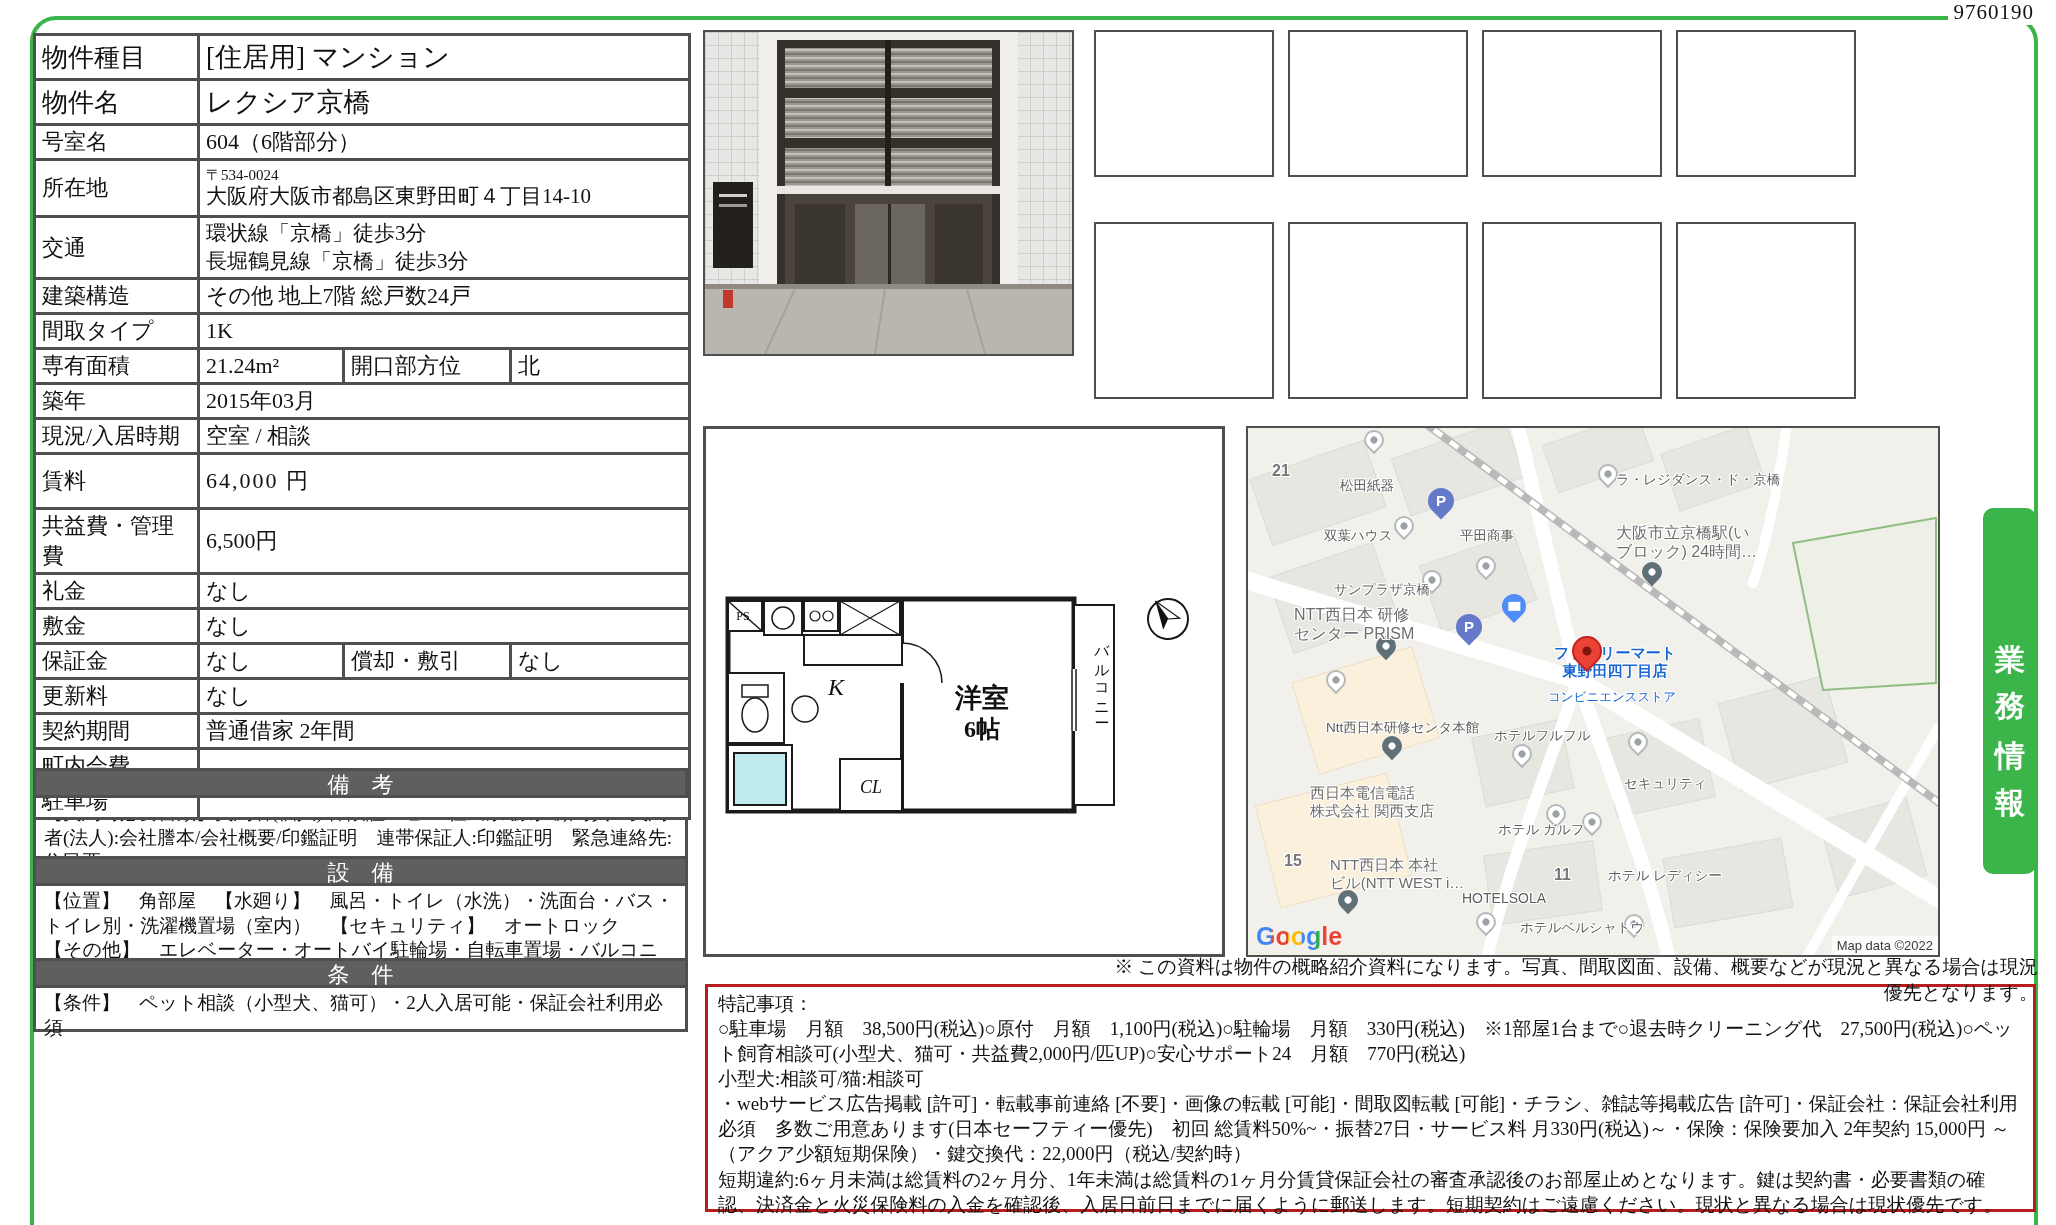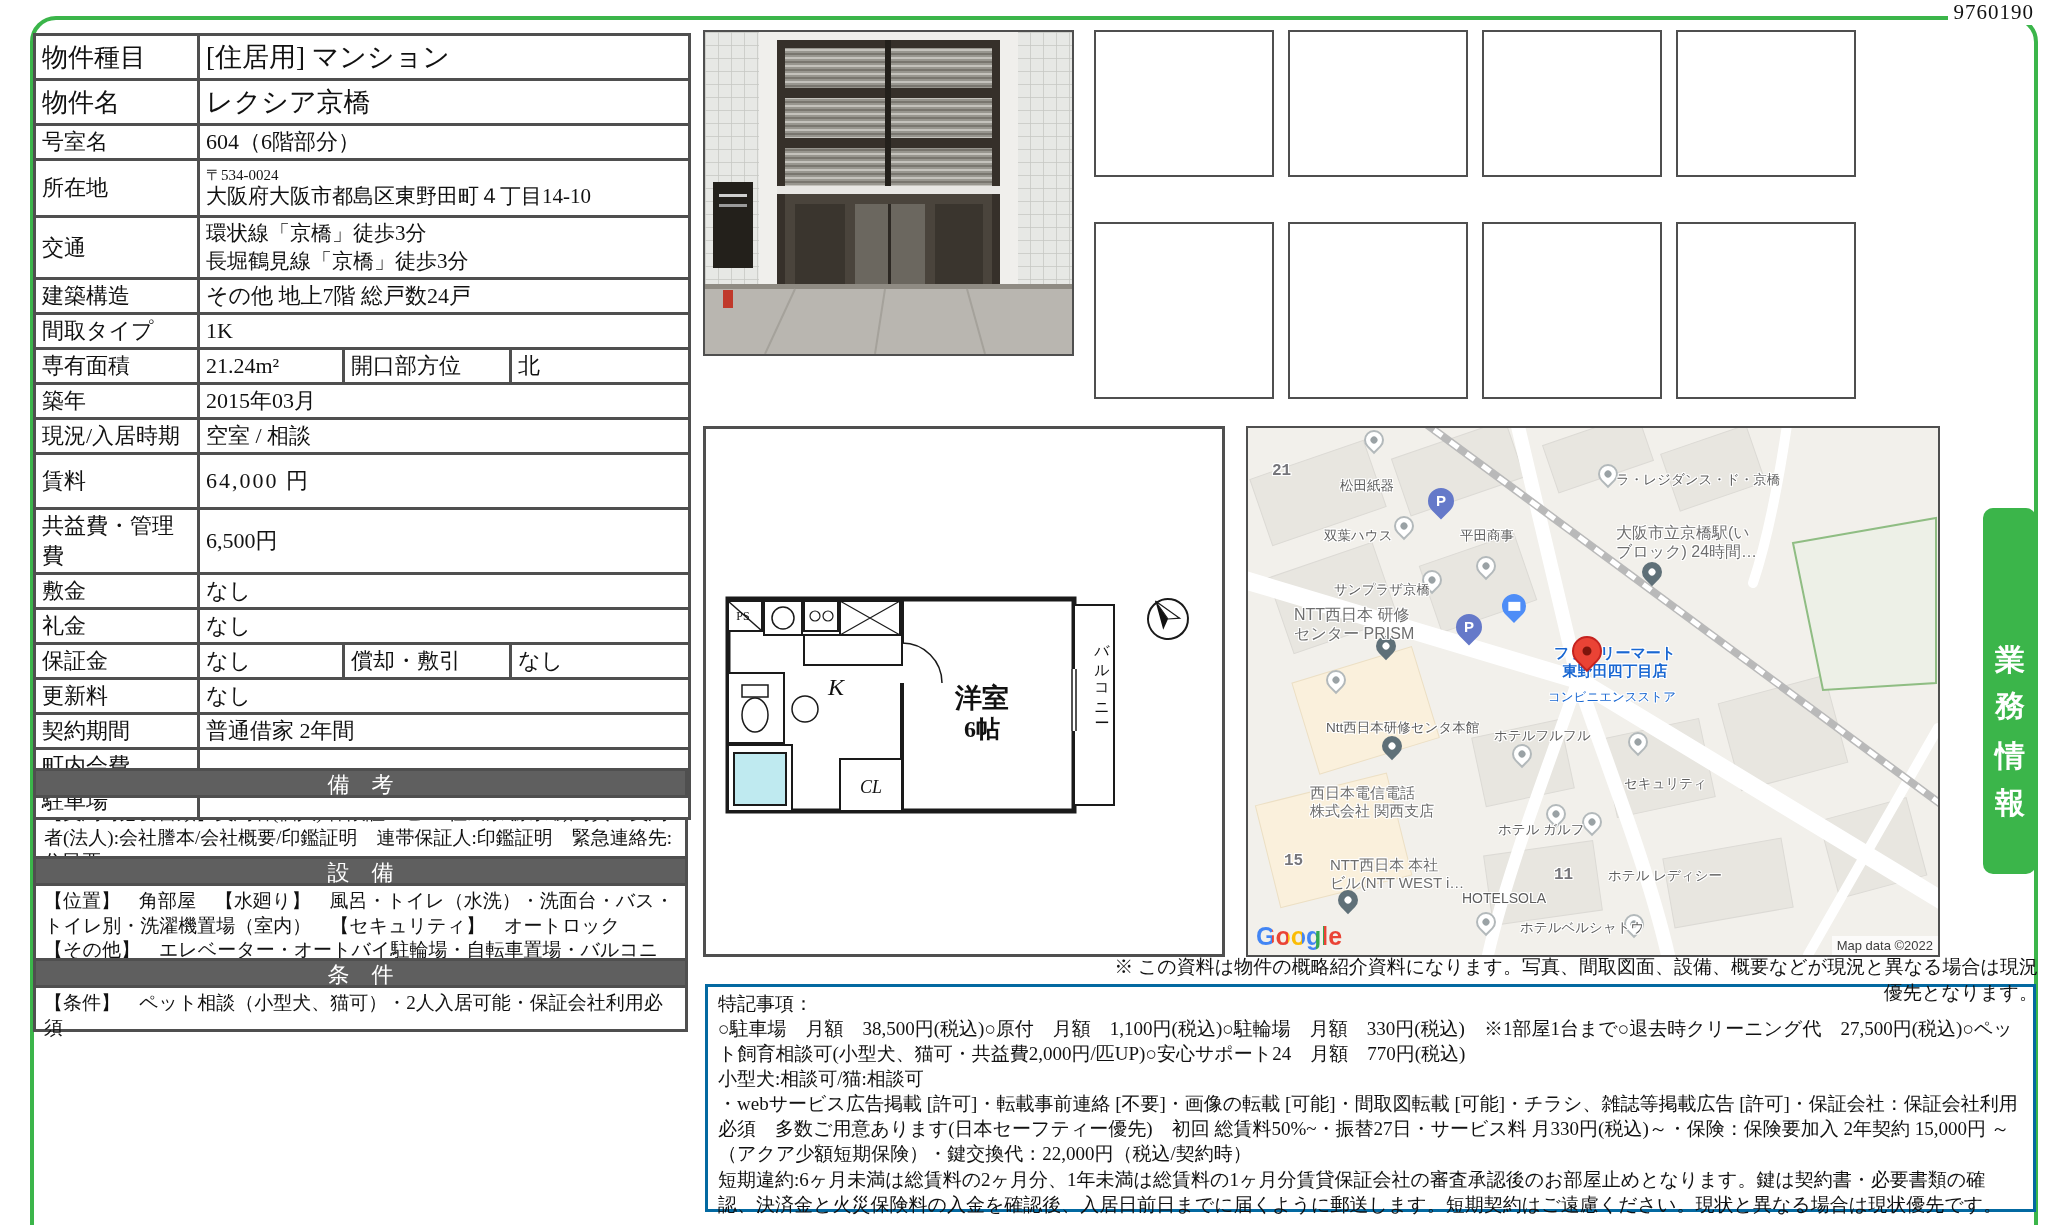--- a/index.html
+++ b/index.html
@@ -34,41 +34,41 @@
   .plan{position:absolute;left:703px;top:426px;width:522px;height:531px;border:3px solid #4f4f4f;box-sizing:border-box;background:#fff;}
 
   
   .map{position:absolute;left:1246px;top:426px;width:694px;height:531px;border:2px solid #4f4f4f;box-sizing:border-box;overflow:hidden;background:#f2f0eb;font-family:"Liberation Sans","DejaVu Sans",sans-serif;}
   .mlabel{position:absolute;font-size:13.5px;color:#5d5d5d;line-height:1.18;white-space:pre-line;z-index:3;
           text-shadow:1px 0 #fff,-1px 0 #fff,0 1px #fff,0 -1px #fff,1px 1px #fff,-1px -1px #fff,1px -1px #fff,-1px 1px #fff;}
   .mlabel.big{font-size:16px;color:#6e6e6e;}
   .mlabel.mid{font-size:15px;color:#6e6e6e;}
   .mlabel.blue{color:#1967d2;font-size:15px;font-weight:bold;text-align:center;}
   .mlabel.blue2{color:#1967d2;font-size:12.5px;text-align:center;}
-  .mlabel.num{font-weight:bold;font-size:16px;color:#75757a;font-family:Liberation Mono, monospace;}
+  .mlabel.num{font-weight:bold;font-size:16px;color:#75757a;}
   .pin{position:absolute;width:20px;height:20px;border-radius:50% 50% 50% 0;transform:rotate(-45deg);box-sizing:border-box;z-index:2;}
   .pin::after{content:"";position:absolute;width:7px;height:7px;border-radius:50%;left:50%;top:50%;transform:translate(-50%,-50%);}
   .pin.light{background:#fff;border:2px solid #b3b9bb;}
   .pin.light::after{background:#9aa2a5;}
   .pin.dark{background:#5f7078;}
   .pin.dark::after{background:#fff;}
   .pin.red{width:30px;height:30px;background:#ea4335;border:2px solid #c5221f;z-index:4;}
   .pin.red::after{background:#7e150c;width:9px;height:9px;}
   .ppin{position:absolute;width:26px;height:26px;border-radius:50% 50% 50% 0;transform:rotate(-45deg);background:#6579c9;z-index:2;}
   .ppin span{display:block;transform:rotate(45deg);color:#fff;font-weight:bold;font-size:15px;line-height:26px;text-align:center;}
   .store{position:absolute;width:24px;height:24px;border-radius:50% 50% 50% 0;transform:rotate(-45deg);background:#4e8df7;z-index:2;}
   .store i{display:block;width:12px;height:9px;background:#fff;margin:8px 0 0 6px;transform:rotate(45deg);}
   .glogo{position:absolute;left:8px;bottom:4px;font-size:25px;font-weight:bold;letter-spacing:0;z-index:4;
          background:linear-gradient(90deg,#4285F4 0 19%,#EA4335 19% 37%,#FBBC05 37% 53%,#4285F4 53% 70%,#34A853 70% 79%,#EA4335 79% 100%);
          -webkit-background-clip:text;background-clip:text;color:transparent;}
   .mcopy{position:absolute;right:0;bottom:0;font-size:13px;color:#3c3c3c;background:rgba(255,255,255,.75);padding:2px 5px;z-index:4;}
 
   
   .disclaimer{position:absolute;left:1100px;top:954px;width:938px;text-align:right;font-size:19px;z-index:2;}
-  .notes{position:absolute;left:705px;top:984px;width:1331px;height:228px;border:3px solid #0369a1;box-sizing:border-box;
+  .notes{position:absolute;left:705px;top:984px;width:1331px;height:228px;border:3px solid #b91c1c;box-sizing:border-box;
          font-size:19px;line-height:1.32;padding:4px 10px;background:#fff;}
 
   
   .sidetab{position:absolute;left:1983px;top:508px;width:53px;height:366px;background:#3bb54a;border-radius:10px;
            display:flex;align-items:center;justify-content:center;z-index:6;}
   .sidetab span{writing-mode:vertical-rl;color:#fff;font-size:30px;font-weight:bold;letter-spacing:48px;
                 font-family:"Liberation Sans","DejaVu Sans",sans-serif;padding-top:48px;}
 </style>
 </head>
 <body>
@@ -133,26 +133,26 @@
     <td colspan="3">空室 / 相談</td>
       </tr>
   <tr style="height:55px">
     <td class="lbl">賃料</td>
     <td colspan="3" class="rentv">64,000 円</td>
       </tr>
   <tr style="height:33px">
     <td class="lbl">共益費・管理費</td>
     <td colspan="3">6,500円</td>
       </tr>
+  <tr style="height:33px">
+    <td class="lbl">礼金</td>
+    <td colspan="3">なし</td>
+      </tr>
   <tr style="height:32px">
     <td class="lbl">敷金</td>
-    <td colspan="3">なし</td>
-      </tr>
-  <tr style="height:33px">
-    <td class="lbl">礼金</td>
     <td colspan="3">なし</td>
       </tr>
   <tr style="height:32px">
     <td class="lbl">保証金</td>
     <td>なし</td>
     <td class="lbl">償却・敷引</td>
     <td>なし</td>
       </tr>
   <tr style="height:32px">
     <td class="lbl">更新料</td>

